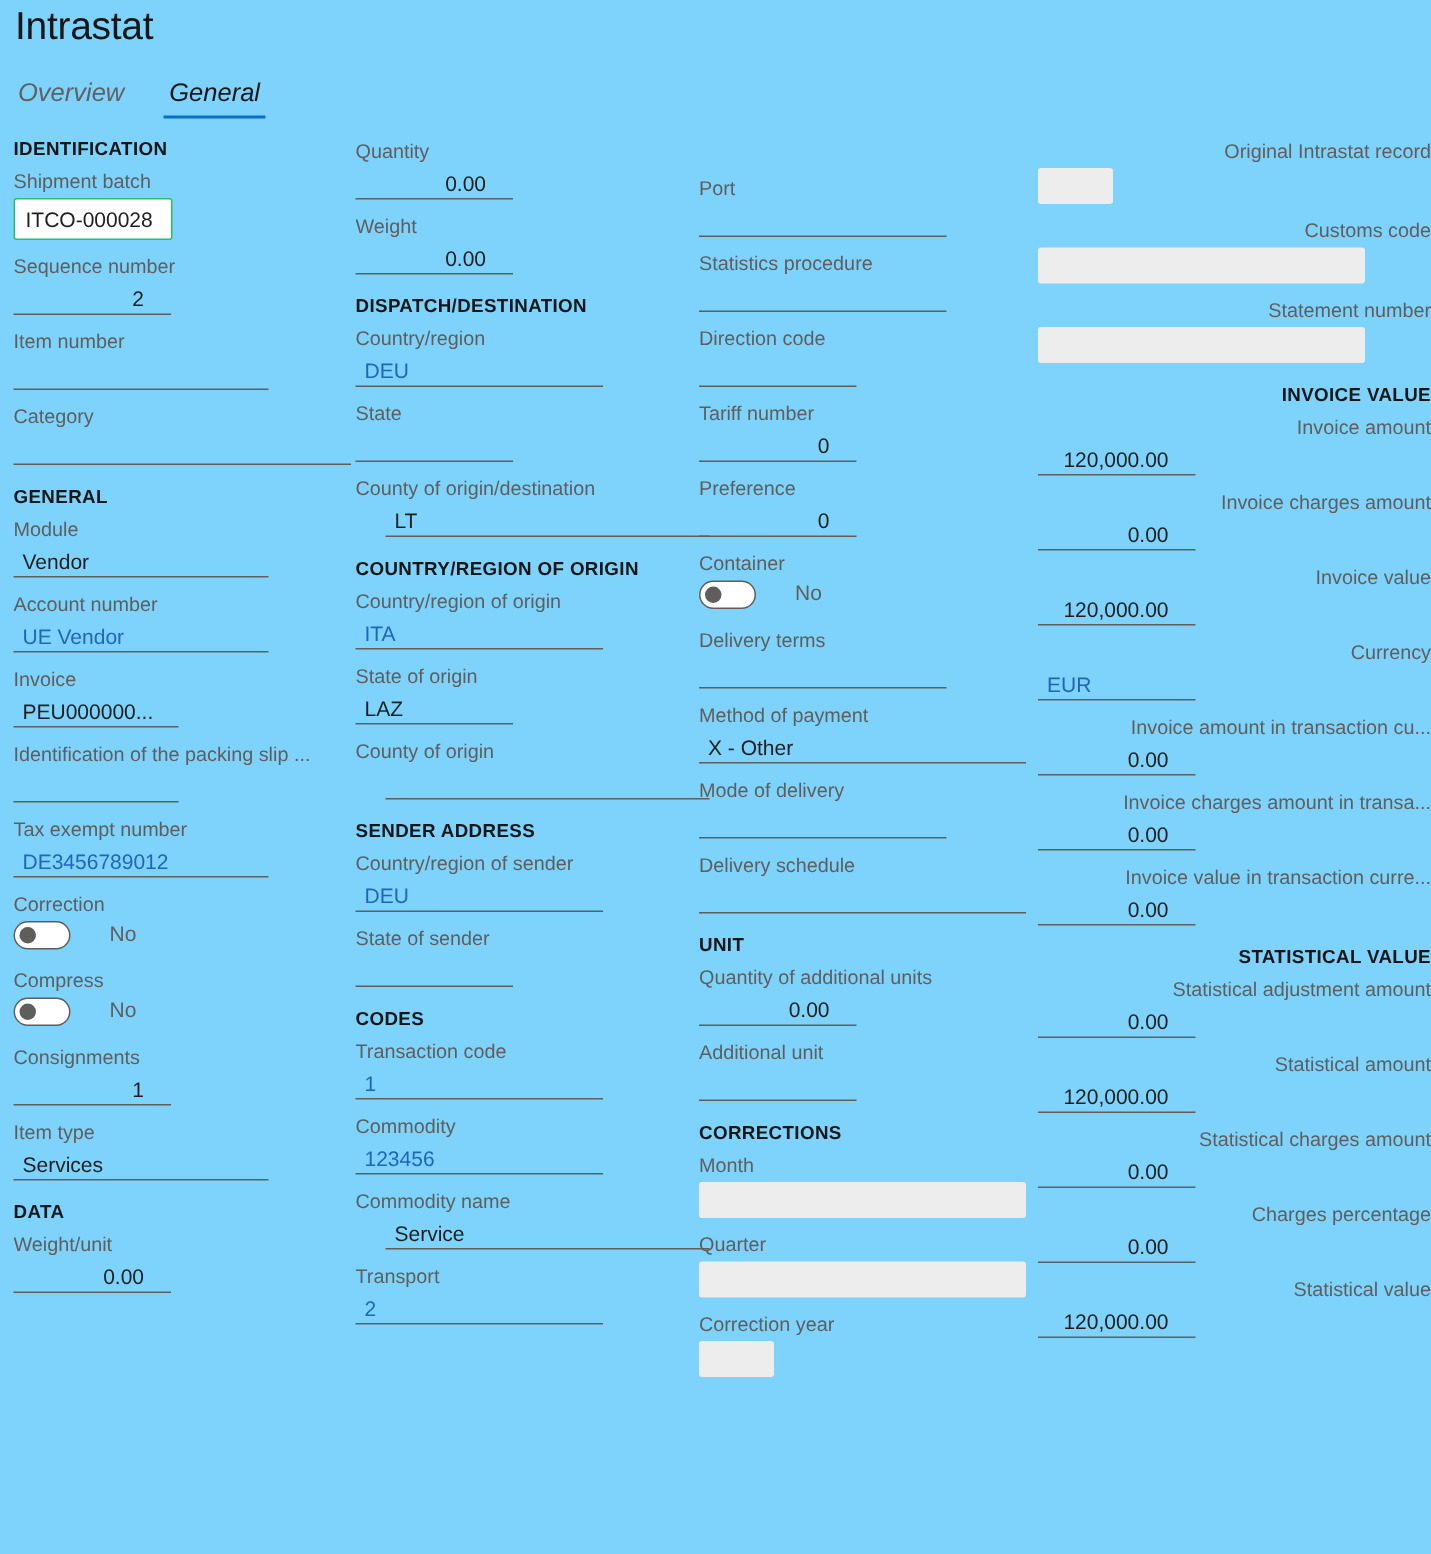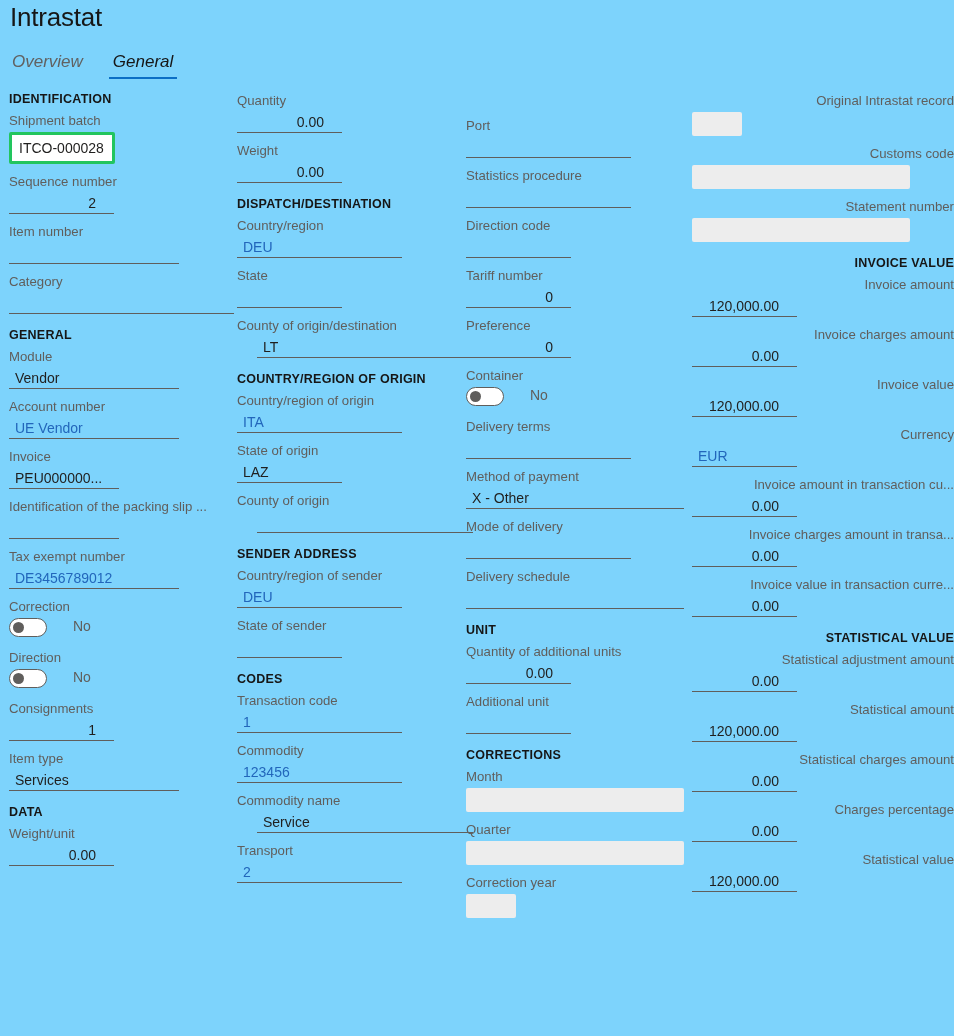--- a/index.html
+++ b/index.html
@@ -63,21 +63,21 @@
   .w110 { width: 110px; }
   .w165 { width: 165px; }
   .w170 { width: 170px; }
   .w216 { width: 216px; margin-left: 20px; }
   .w218 { width: 218px; }
   .w225 { width: 225px; }
 
   .fbox {
     font-size: 14px; color: #201f1e; line-height: 19px;
     height: 25px; padding: 13px 7px;
-    border: 3px solid #22c55e; border-radius: 2px;
+    border: 1px solid #22c55e; border-radius: 2px;
     background: #ffffff;
     display: flex; align-items: center;
     white-space: nowrap; overflow: hidden;
     width: 106px;
   }
 
   .fdisabled {
     height: 24px; background: #ededed; border-radius: 2px;
     border: none; width: 218px;
   }
@@ -164,21 +164,21 @@
         <div class="flabel">Correction</div>
         <div class="toggle-row">
           <div class="toggle">
               <div class="knob"></div>
             </div>
           <div class="toggle-text">No</div>
         </div>
       </div>
 
       <div class="field">
-        <div class="flabel">Direction</div>
+        <div class="flabel">Compress</div>
         <div class="toggle-row">
           <div class="toggle">
               <div class="knob"></div>
             </div>
           <div class="toggle-text">No</div>
         </div>
       </div>
 
       <div class="field">
         <div class="flabel">Consignments</div>

